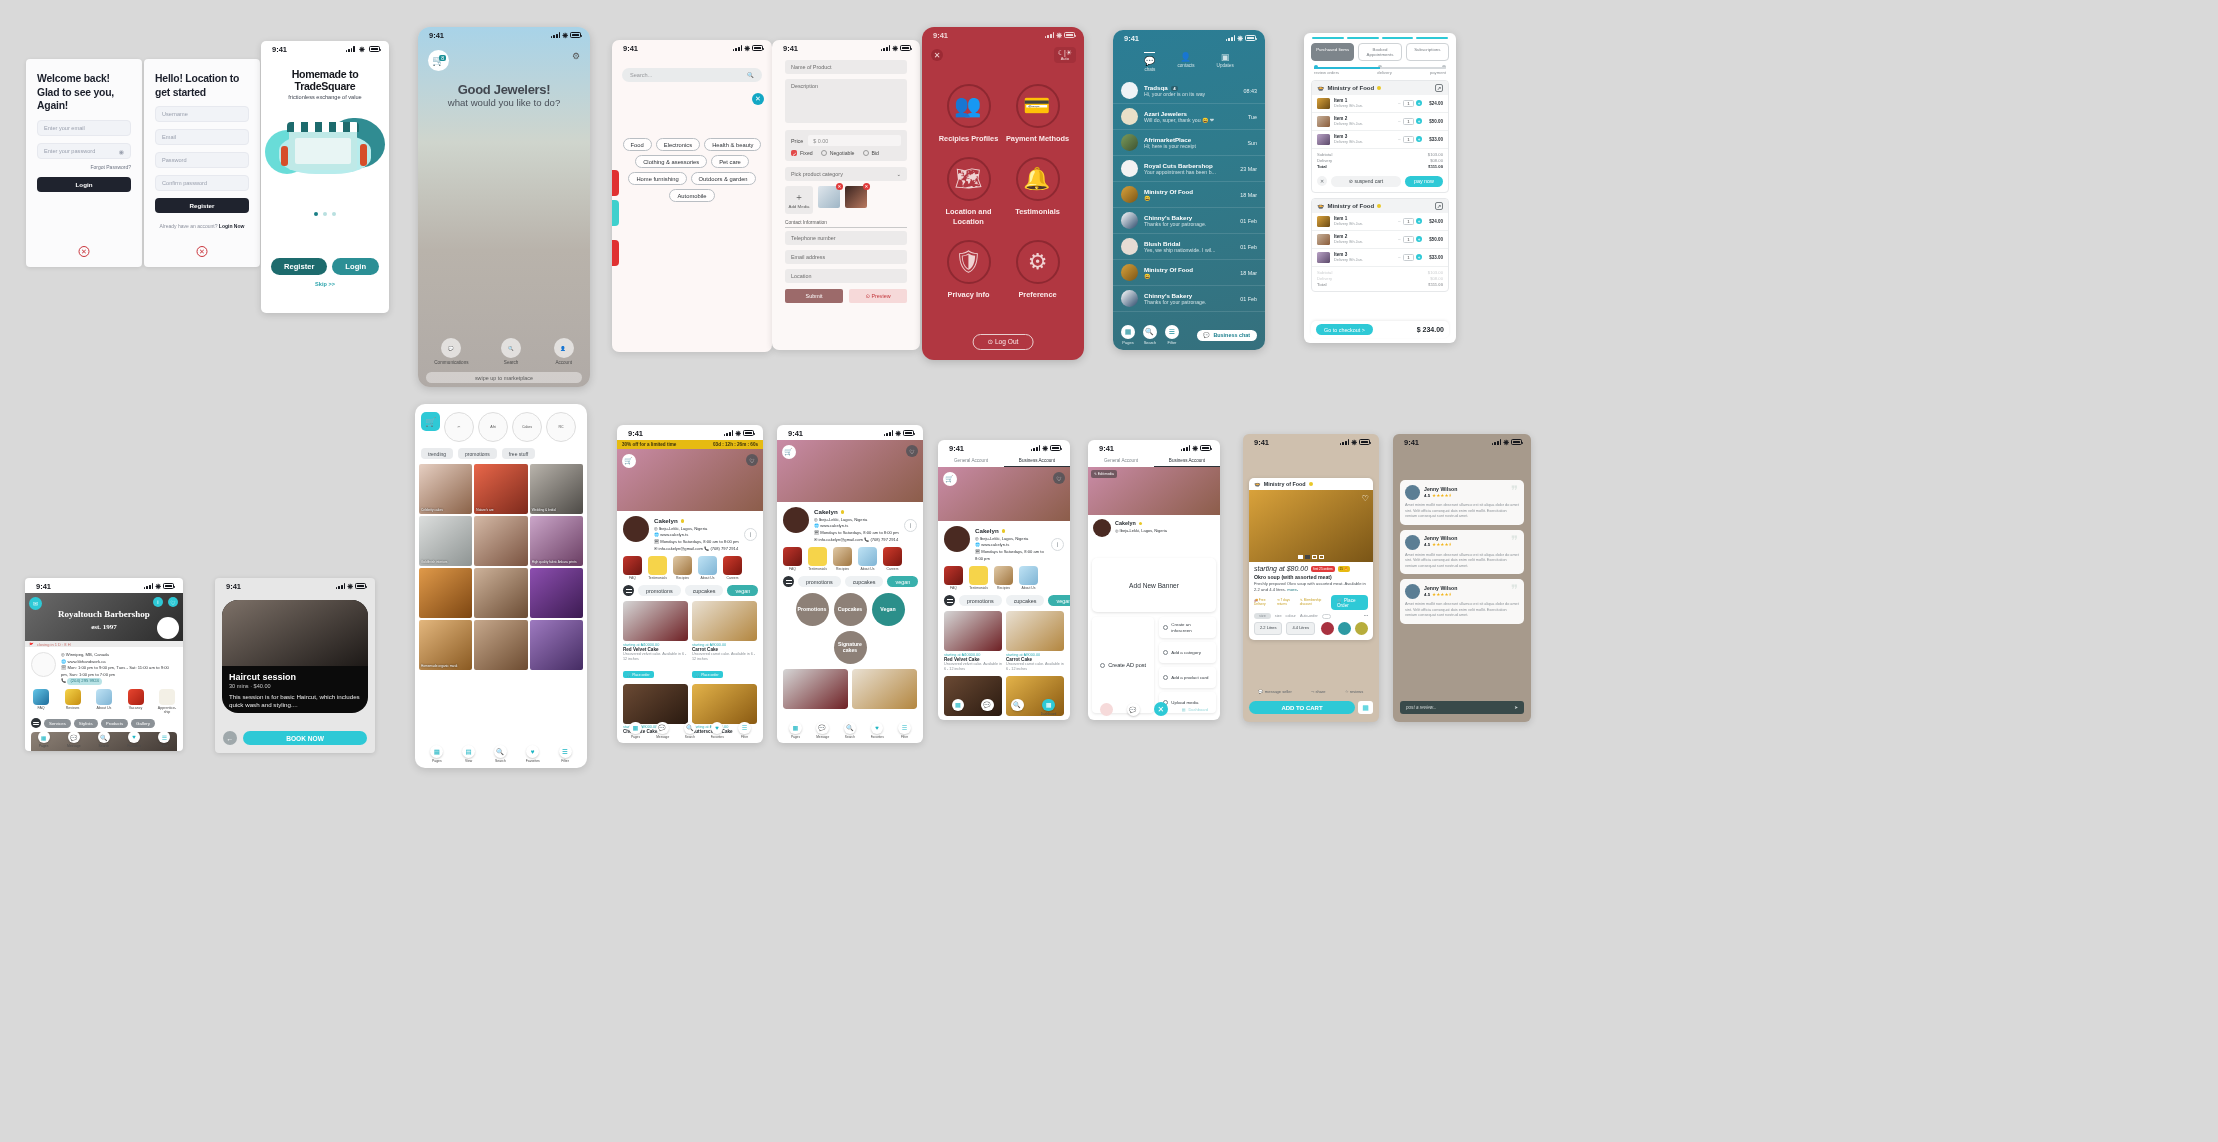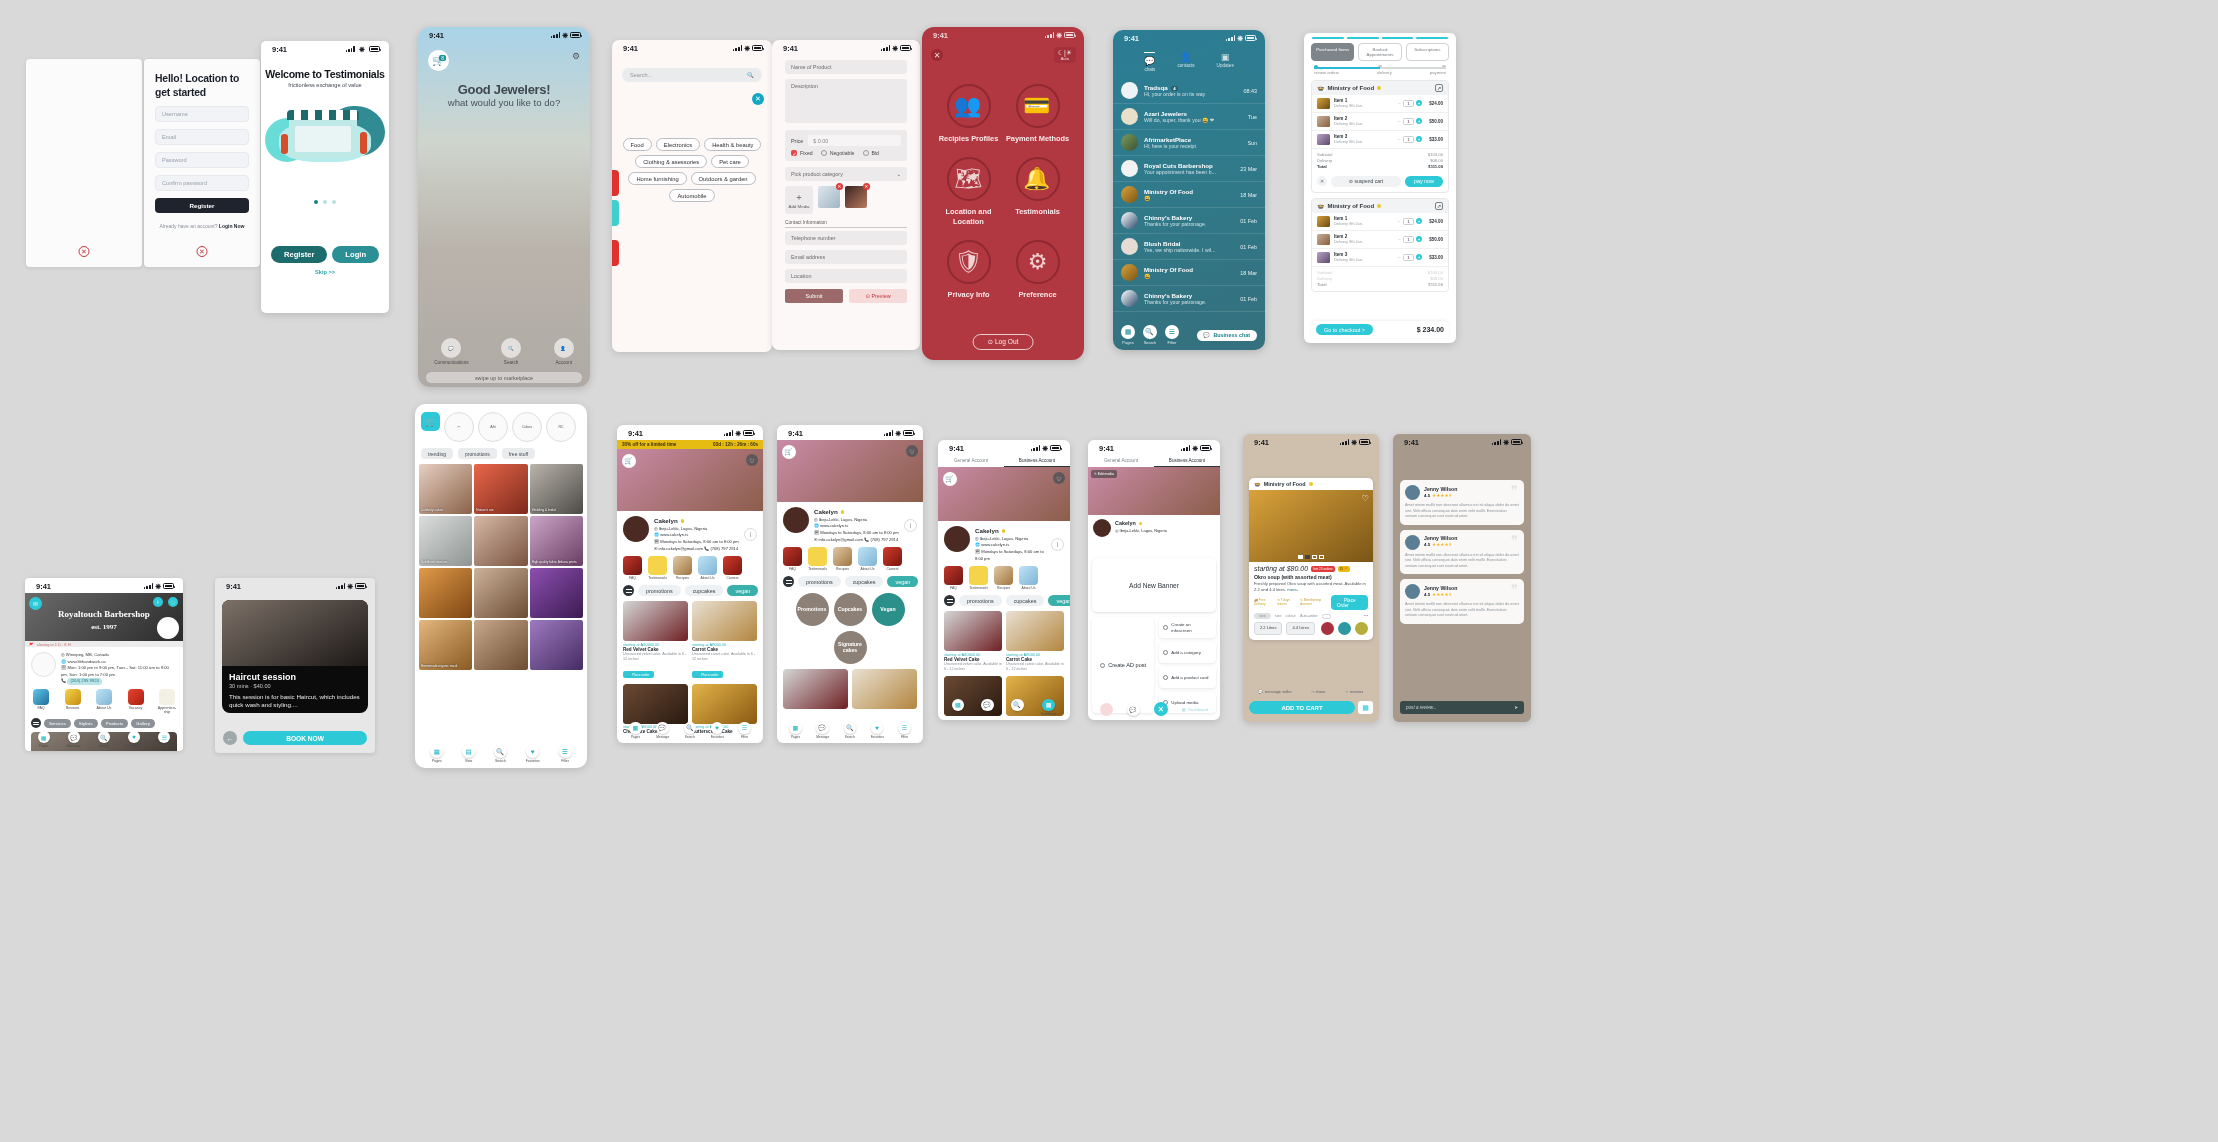--- a/index.html
+++ b/index.html
@@ -222,21 +222,21 @@
   .bb-card{margin:4px 6px 0;height:52px;border-radius:4px;position:relative;overflow:hidden;
            background:linear-gradient(150deg,#8e8277,#2a2320);}
   .bb-nav{position:absolute;bottom:3px;left:4px;right:4px;display:flex;justify-content:space-around;
           background:rgba(255,255,255,0);}
   .bb-ni{text-align:center;font-size:3.4px;color:#4a4a4a;}
   .bb-nc{width:12px;height:12px;border-radius:50%;background:#fff;margin:0 auto 1px;color:#1fb6c4;
          font-size:6px;display:flex;align-items:center;justify-content:center;box-shadow:0 1px 2px rgba(0,0,0,.18);}
 
   #p-haircut{left:215px;top:578px;width:160px;height:175px;border-radius:4px;background:#e7e7e7;
              box-shadow:0 1px 5px rgba(0,0,0,.13);}
-  .hc-card{position:absolute;left:7px;right:7px;top:22px;bottom:40px;border-radius:8px;overflow:hidden;
+  .hc-card{position:absolute;left:7px;right:7px;top:22px;bottom:40px;border-radius:16px;overflow:hidden;
            background:#0b0b0b;}
   .hc-img{height:58%;background:linear-gradient(150deg,#7d7168,#1d1917);}
   .hc-body{padding:6px 7px;color:#fff;}
   .hc-t{font-size:9px;font-weight:bold;}
   .hc-s{font-size:5.6px;color:#c7c7c7;margin-top:1px;}
   .hc-d{font-size:6.2px;color:#eaeaea;margin-top:4px;line-height:1.35;}
   .hc-back{position:absolute;left:8px;bottom:8px;width:14px;height:14px;border-radius:50%;
            background:#9fa8ab;color:#fff;font-size:7px;display:flex;align-items:center;justify-content:center;}
   .hc-book{position:absolute;left:28px;right:8px;bottom:8px;height:14px;border-radius:7px;background:#2ec9d6;
            color:#fff;font-size:6.6px;font-weight:bold;display:flex;align-items:center;justify-content:center;}
@@ -366,20 +366,32 @@
   .rv-q{position:absolute;right:6px;top:3px;font-size:13px;color:#dfe6e2;}
   .rv-tx{font-size:3.8px;color:#8d9398;line-height:1.45;margin-top:3px;}
   .rv-post{position:absolute;left:7px;right:7px;bottom:8px;height:13px;border-radius:3px;
            background:rgba(38,60,62,.85);display:flex;align-items:center;justify-content:space-between;
            padding:0 6px;font-size:4.6px;color:#cfd6d5;font-style:italic;}
 </style>
 </head>
 <body>
 
 <div class="phone" id="p-login">
+  <div class="auth-pad">
+    <div class="auth-h">Welcome back! Glad to see you, Again!</div>
+    <div class="auth-in">
+        <span>Enter your email</span>
+      </div>
+    <div class="auth-in">
+      <span>Enter your password</span>
+      <span style="font-size:6px;color:#9aa0ae">◉</span>
+    </div>
+    <div class="auth-link">Forgot Password?</div>
+    <div class="auth-btn">Login</div>
+  </div>
   <div class="xmark" style="position:absolute;left:50%;transform:translateX(-50%);bottom:10px;">✕</div>
 </div>
 
 <div class="phone" id="p-reg">
   <div class="auth-pad">
     <div class="auth-h">Hello! Location to get started</div>
     <div class="auth-in">
         <span>Username</span>
       </div>
     <div class="auth-in">
@@ -407,21 +419,21 @@
       <span class="bars">
           <i></i>
           <i></i>
           <i></i>
           <i></i>
         </span>
       <span class="wifi">❋</span>
       <span class="batt"><i></i></span>
     </span>
   </div>
-  <div class="trade-t">Welcome to Testimonials</div>
+  <div class="trade-t">Homemade to TradeSquare</div>
   <div class="trade-s">frictionless exchange of value</div>
   <div class="illu">
     <div class="blob" style="left:4px;top:22px;width:44px;height:44px;background:#4fd6d1;opacity:.85"></div>
     <div class="blob" style="right:4px;top:10px;width:56px;height:50px;background:#1a7f86;opacity:.9;border-radius:45% 55% 50% 50%"></div>
     <div class="blob" style="left:18px;top:26px;width:92px;height:40px;background:#b7ecec;border-radius:40%"></div>
     <div style="position:absolute;left:28px;top:18px;width:68px;height:44px;background:#bfe9e7;border-radius:2px;"></div>
     <div style="position:absolute;left:26px;top:14px;width:72px;height:10px;background:repeating-linear-gradient(90deg,#1d6b6d 0 7px,#ffffff 7px 14px);border-radius:4px 4px 0 0;"></div>
     <div style="position:absolute;left:34px;top:30px;width:56px;height:26px;background:#e8f5f4;border-radius:2px;"></div>
     <div style="position:absolute;left:20px;top:38px;width:7px;height:20px;background:#d64e2a;border-radius:3px;"></div>
     <div style="position:absolute;right:22px;top:36px;width:7px;height:22px;background:#d64e2a;border-radius:3px;"></div>

